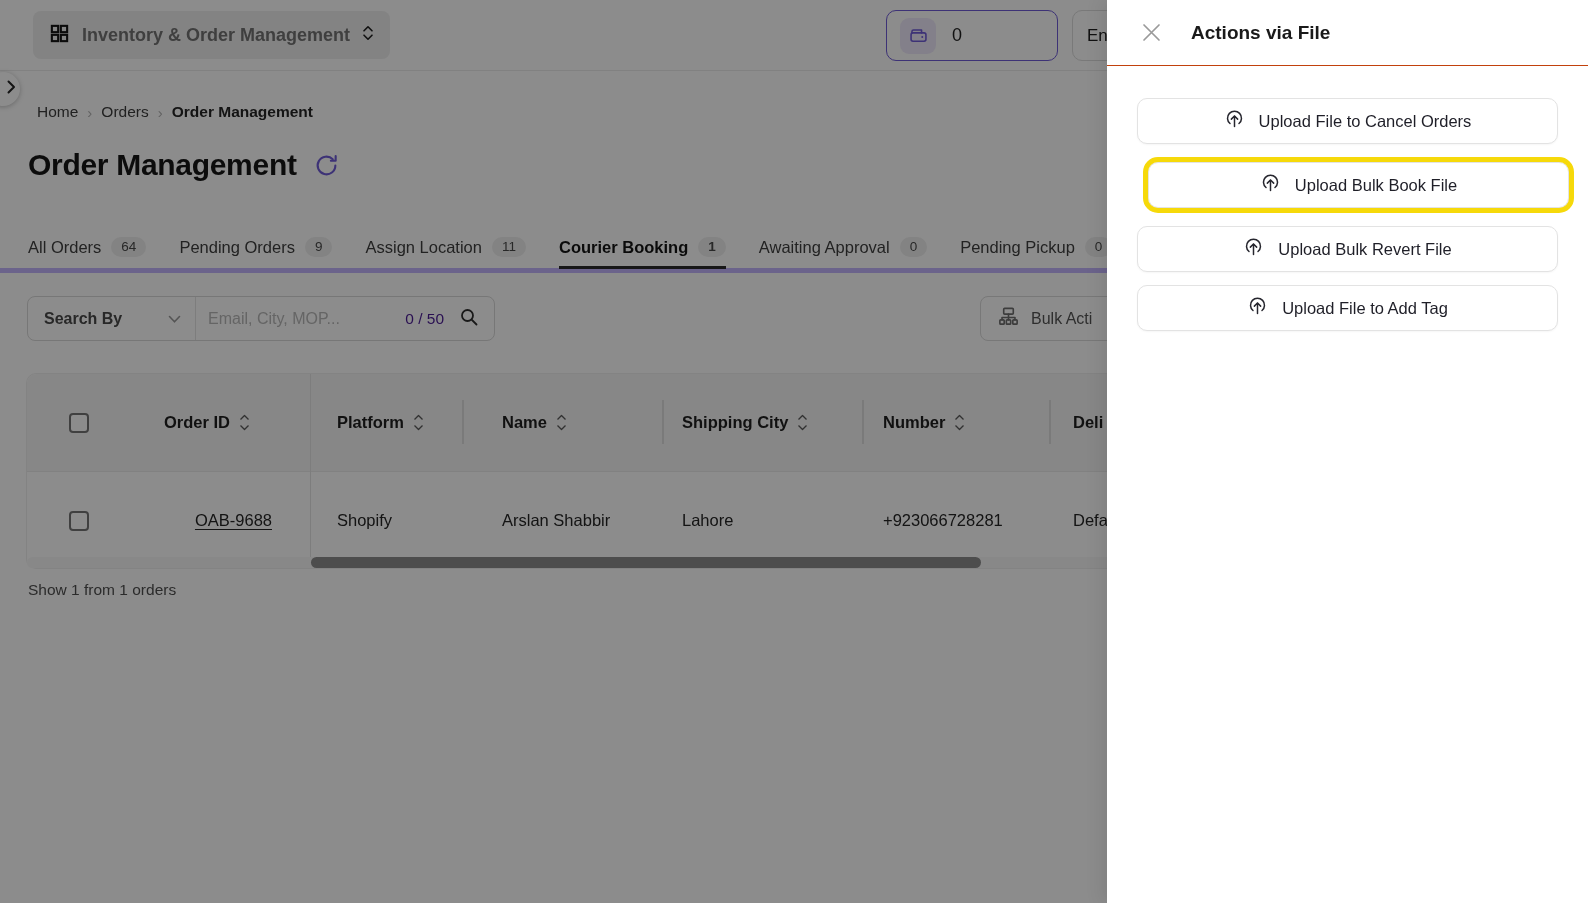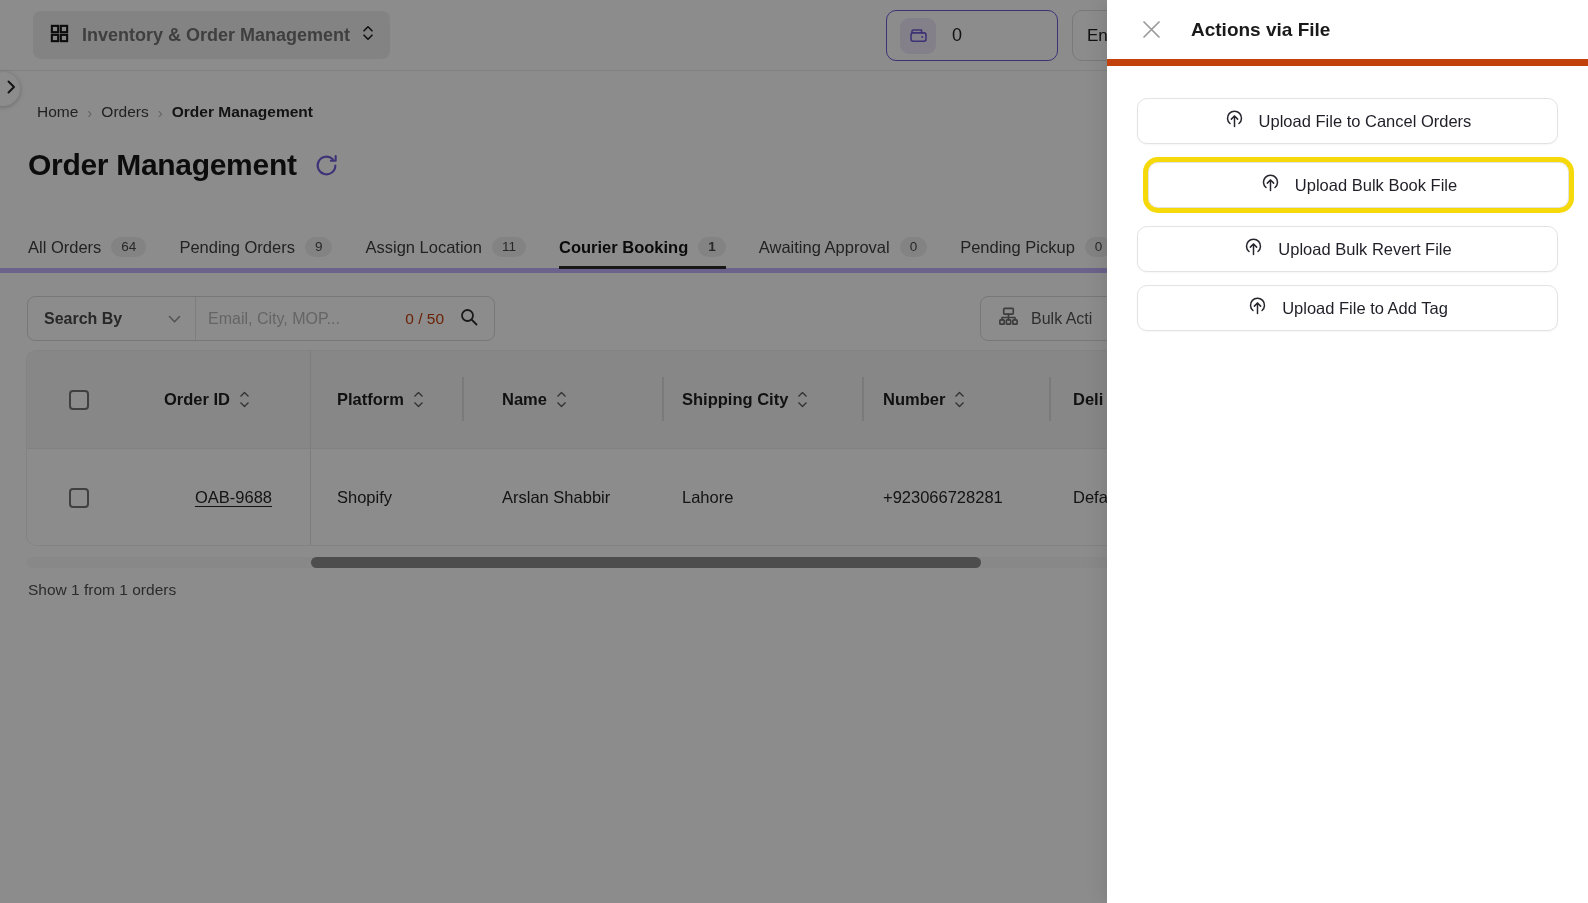--- a/index.html
+++ b/index.html
@@ -42,29 +42,29 @@
 
   
   .search-ctl { position:absolute; left:27px; top:296px; width:468px; height:45px; border:1px solid #d9d9d9;
     border-radius:8px; background:#fff; display:flex; align-items:center; }
   .search-by { width:168px; height:100%; display:flex; align-items:center; justify-content:space-between;
     padding:0 14px 0 16px; border-right:1px solid #e3e3e3; cursor:pointer; }
   .search-by .sb-label { font-size:16px; color:#4a4a4a; font-weight:600; }
   .search-input { flex:1; border:none; outline:none; font-size:16px; padding:0 19px 0 12px; color:#b91c1c;
     font-family:"Liberation Sans",sans-serif; background:transparent; min-width:0; }
   .search-input::placeholder { color:#b8b8b8; }
-  .char-count { font-size:15.5px; color:#c2410c; white-space:nowrap; }
+  .char-count { font-size:15.5px; color:#4c1d95; white-space:nowrap; }
   .search-btn { width:50px; height:100%; display:flex; align-items:center; justify-content:center; cursor:pointer; }
 
   .bulk-btn { position:absolute; left:980px; top:296px; width:200px; height:45px; border:1px solid #dadada;
     border-radius:8px; background:#fff; display:flex; align-items:center; gap:11px; padding:0 16px;
     font-size:16px; color:#555; cursor:pointer; }
 
   
-  .table-card { position:absolute; left:27px; top:351px; width:1531px; height:194px; background:#fff;
+  .table-card { position:absolute; left:27px; top:374px; width:1531px; height:194px; background:#fff;
     border-radius:9px; box-shadow:0 0 0 1px #efefef; overflow:hidden; }
   .t-header { position:absolute; left:0; top:0; width:100%; height:97px; background:#f6f6f6; }
   .t-row { position:absolute; left:0; top:97px; width:100%; height:97px; background:#fff; border-top:1px solid #ececec; }
   .fixed-col-line { position:absolute; left:283px; top:0; width:1px; height:194px; background:#e4e4e4; }
   .h-sep { position:absolute; top:26px; width:1.5px; height:44px; background:#dedede; }
   .cell { position:absolute; top:0; height:97px; display:flex; align-items:center; gap:9px; font-size:16.5px; color:#262626; }
   .cell.hdr { font-weight:600; color:#1f1f1f; }
   .cell.center { justify-content:center; }
   .checkbox { width:20px; height:20px; border:2px solid #767676; border-radius:4px; background:#fff; cursor:pointer; }
   .order-link { text-decoration:underline; text-underline-offset:3px; color:#262626; cursor:pointer; }
@@ -76,21 +76,21 @@
   .hscroll .thumb { position:absolute; left:284px; top:0; width:670px; height:11px; border-radius:6px; background:#8c8c8c; cursor:grab; }
 
   .footer-text { position:absolute; left:28px; top:581px; font-size:15.5px; color:#4f4f4f; }
 
   
   .dim { position:absolute; left:0; top:0; width:1588px; height:903px; background:rgba(0,0,0,0.45); z-index:50; }
 
   
   .drawer { position:absolute; left:1107px; top:0; width:481px; height:903px; background:#fff; z-index:100;
     box-shadow:-6px 0 16px rgba(0,0,0,0.08); }
-  .drawer-header { height:66px; display:flex; align-items:center; padding:0 24px 0 30px; gap:26px; border-bottom:7px solid #c2410c; }
+  .drawer-header { height:66px; display:flex; align-items:center; padding:0 24px 0 30px; gap:26px; border-bottom:1px solid #c2410c; }
   .drawer-title { font-size:19px; font-weight:700; color:#1a1a1a; }
   .close-btn { width:28px; height:28px; display:flex; align-items:center; justify-content:center; cursor:pointer; }
   .drawer-body { padding:32px 30px; display:flex; flex-direction:column; gap:13px; }
   .action-btn { height:46px; width:100%; background:#fff; border:1px solid #e3e3e3; border-radius:10px;
     display:flex; align-items:center; justify-content:center; gap:14px; font-size:16.5px; color:#1f1f28;
     box-shadow:0 1px 2px rgba(0,0,0,0.04); cursor:pointer; font-family:"Liberation Sans",sans-serif; }
   .action-btn.highlighted { outline:5px solid #F6D90A; margin:5px 11px; }
 </style>
 </head>
 <body>

